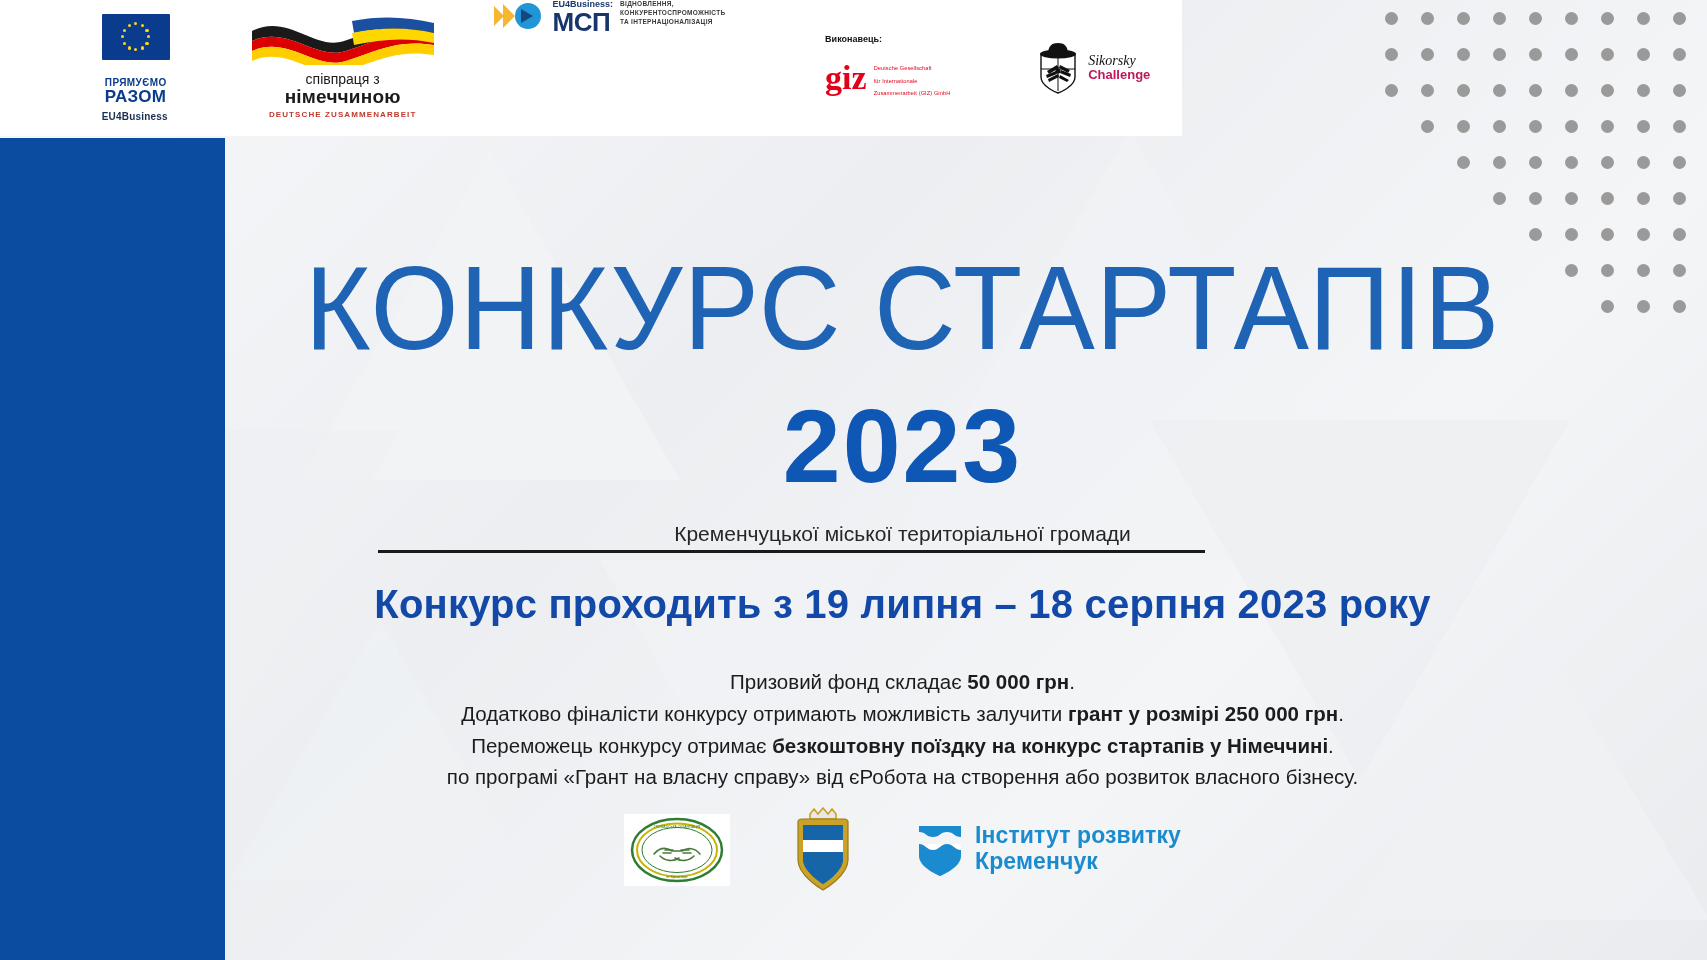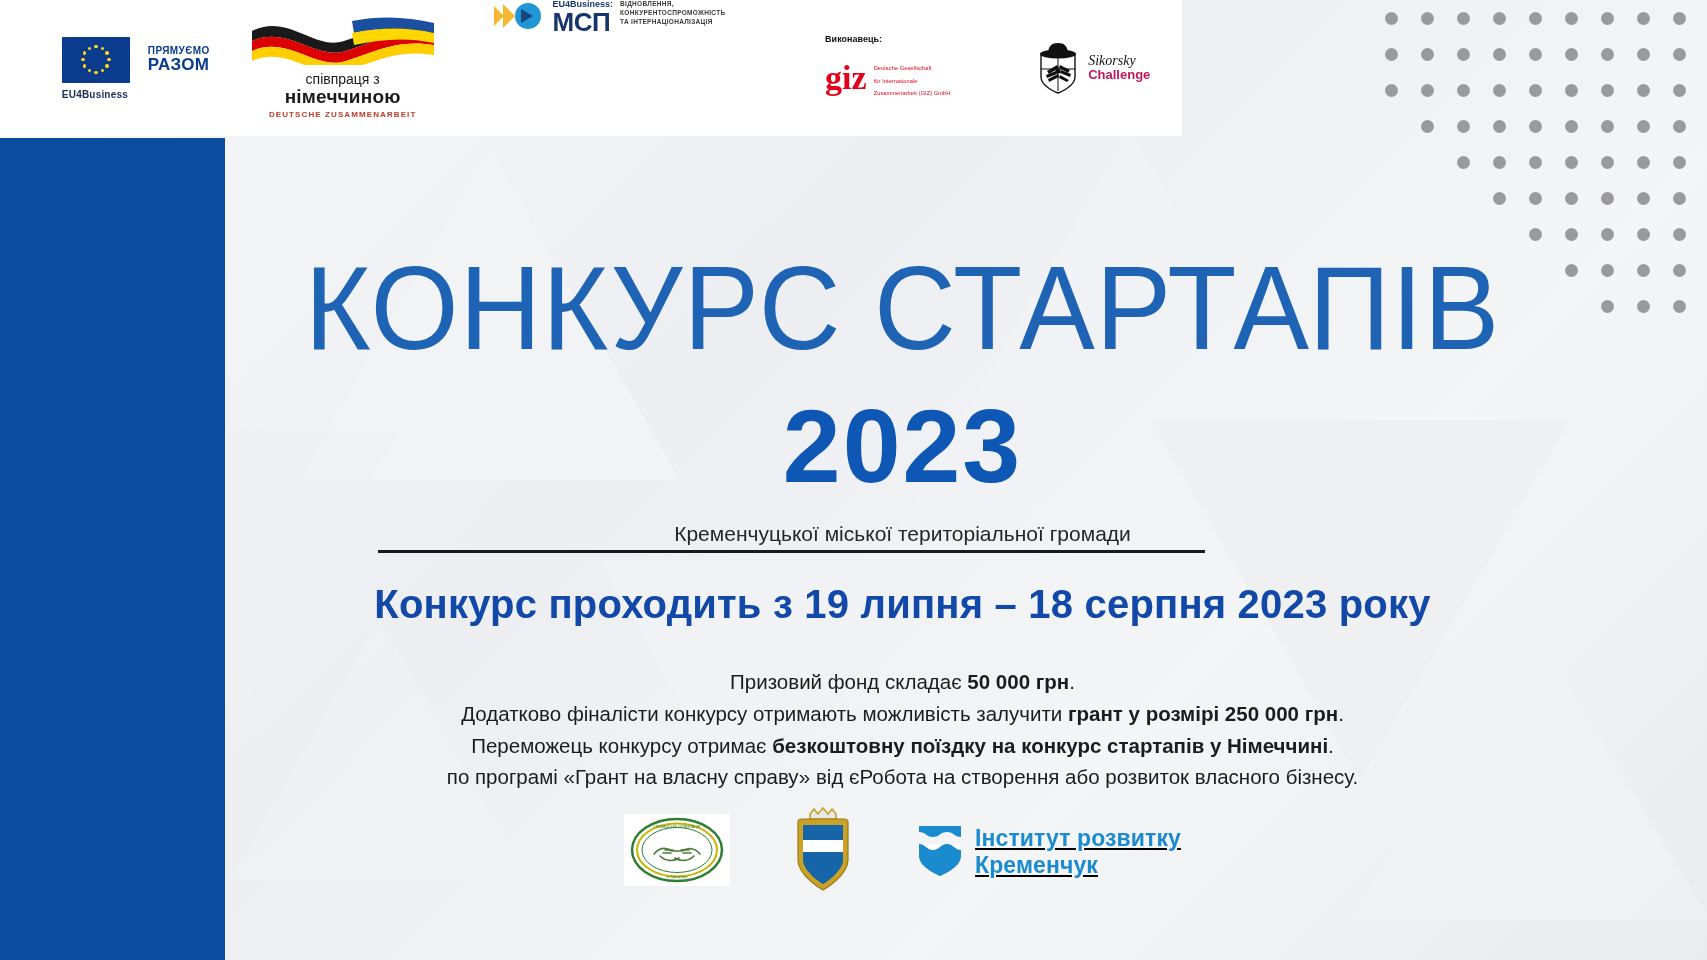--- a/index.html
+++ b/index.html
@@ -30,21 +30,21 @@
   .header-strip{position:absolute;left:0;top:0;width:1182px;height:136px;background:#ffffff;
     display:flex;align-items:center;gap:0;}
 
   
   .dots{position:absolute;right:0;top:0;width:330px;height:330px;}
   .dot{position:absolute;width:13px;height:13px;border-radius:50%;background:#9a9a9a;}
 
   
   .logo-slot{display:flex;align-items:center;justify-content:center;height:136px;}
   .eu4b{width:200px;padding-left:36px;}
-  .eu4b .row{display:flex;align-items:center;gap:18px;}
+  .eu4b .row{display:flex;align-items:center;gap:18px;flex-direction:column;}
   .eu-flag{width:68px;height:46px;background:#0a3b8c;position:relative;border-radius:1px;}
   .eu-star{position:absolute;width:3.4px;height:3.4px;background:#ffd617;border-radius:50%;}
   .eu4b .pm{font-size:10px;font-weight:700;color:#0a3b8c;letter-spacing:.4px;line-height:1.05;}
   .eu4b .rz{font-size:17px;font-weight:800;color:#0a3b8c;letter-spacing:.3px;line-height:1;}
   .eu4b .cap{font-size:10px;font-weight:700;color:#1a2e52;margin-top:6px;letter-spacing:.2px;}
 
   .germ{width:215px;text-align:center;}
   .germ .wave{width:190px;height:48px;margin:0 auto 3px;}
   .germ .l1{font-size:14px;color:#1a1a1a;line-height:1.05;}
   .germ .l2{font-size:19px;color:#1a1a1a;font-weight:700;line-height:1.05;letter-spacing:.2px;}
@@ -83,21 +83,21 @@
 
   .body-text{position:absolute;top:530px;left:0;width:1355px;text-align:center;
     font-size:20.5px;line-height:1.55;color:#1c1c1c;}
   .body-text b{font-weight:800;}
 
   
   .bottom-logos{position:absolute;top:670px;left:0;width:1355px;
     display:flex;align-items:center;justify-content:center;gap:58px;}
   .seal{width:106px;height:72px;background:#ffffff;display:flex;align-items:center;justify-content:center;}
   .coat{width:70px;height:88px;position:relative;}
-  .ird{display:flex;align-items:flex-end;gap:11px;text-decoration:underline;}
+  .ird{display:flex;align-items:flex-start;gap:11px;}
   .ird .mark{width:48px;height:56px;position:relative;flex:0 0 auto;}
   .ird .t{font-size:23px;font-weight:800;color:#1B8BD0;line-height:1.15;letter-spacing:.1px;}
 </style>
 </head>
 <body>
 
 <div class="poster">
 
   <div class="bg-base"></div>
   <div class="tri tri-a"></div>

